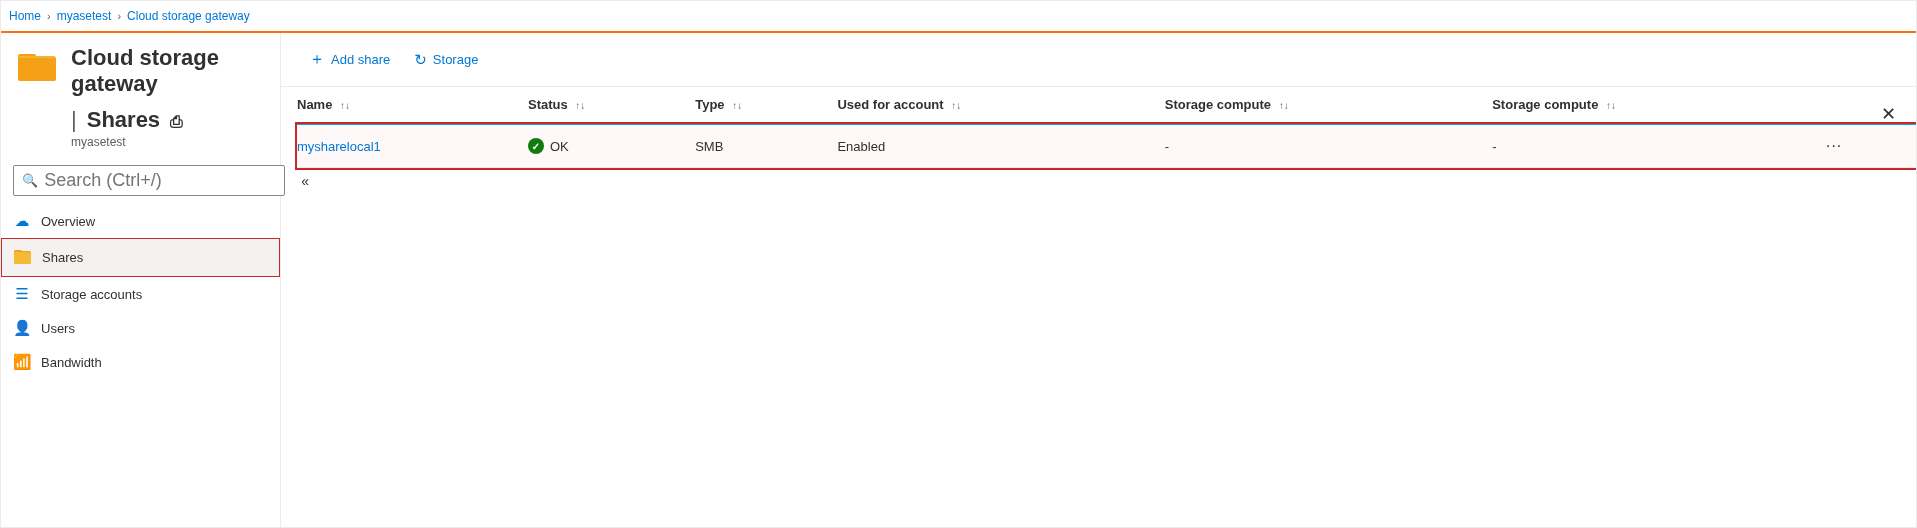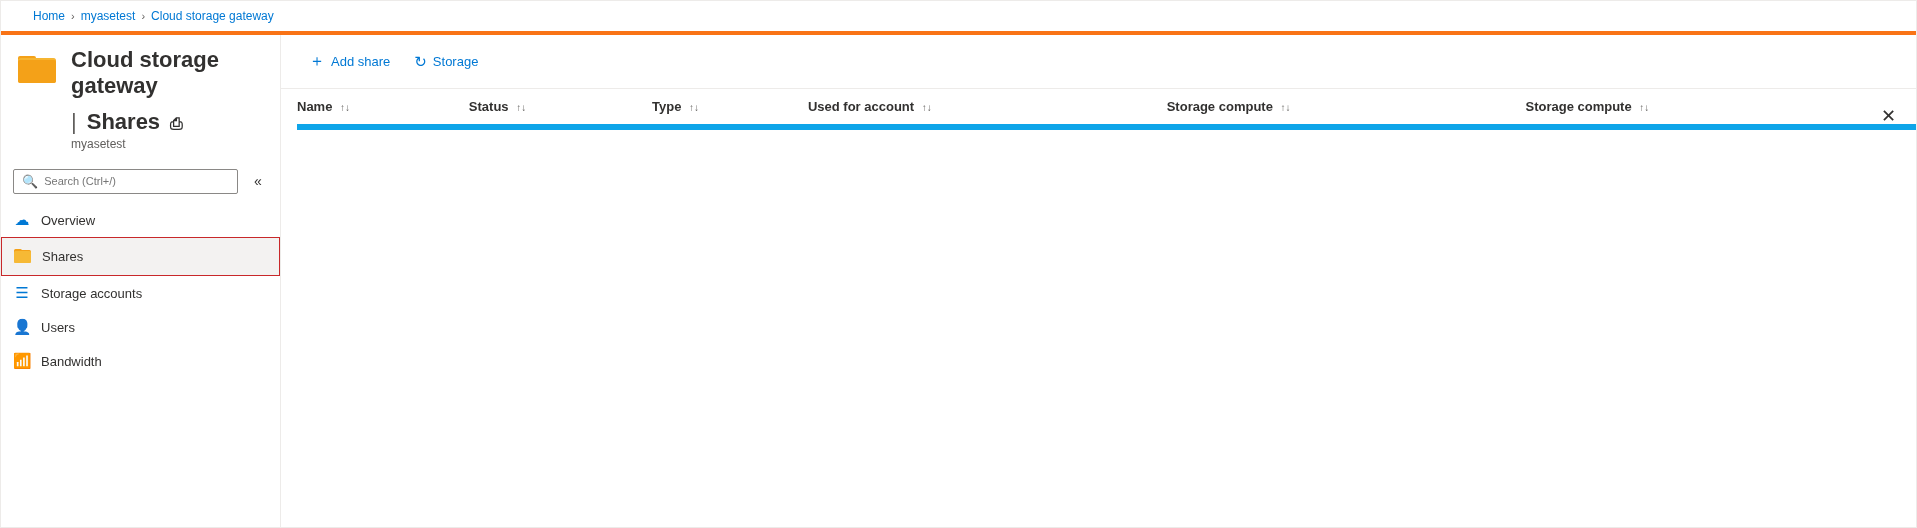--- a/index.html
+++ b/index.html
@@ -13,24 +13,24 @@
       width: 1917px;
       min-height: 528px;
       display: flex;
       flex-direction: column;
       border: 1px solid #edebe9;
     }
     
     .breadcrumb {
       display: flex;
       align-items: center;
-      padding: 8px 32px;
+      padding: 8px 8px;
       gap: 6px;
       font-size: 12px;
-      border-bottom: 4px solid #f97316;
+      border-bottom: 2px solid #f97316;
     }
     .breadcrumb a {
       color: #0078d4;
       text-decoration: none;
       cursor: pointer;
     }
     .breadcrumb-sep { color: #605e5c; font-size: 11px; }
     .breadcrumb-current { color: #0078d4; }
 
     
@@ -95,21 +95,21 @@
       border: 1px solid #8a8886;
       border-radius: 2px;
       padding: 4px 8px;
       flex: 1;
       gap: 6px;
       background: #fff;
     }
     .search-box input {
       border: none;
       outline: none;
-      font-size: 11px;
+      font-size: 18px;
       color: #323130;
       flex: 1;
       background: transparent;
     }
     .collapse-btn {
       width: 28px;
       height: 28px;
       display: flex;
       align-items: center;
       justify-content: center;
@@ -177,21 +177,21 @@
     .table-area {
       flex: 1;
       overflow: auto;
       padding: 0 0 0 16px;
     }
     table {
       width: 100%;
       border-collapse: collapse;
     }
     thead tr {
-      border-bottom: 6px solid #0ea5e9;
+      border-bottom: 3px solid #0ea5e9;
     }
     th {
       text-align: left;
       padding: 10px 12px 10px 0;
       font-size: 13px;
       font-weight: 600;
       color: #323130;
       white-space: nowrap;
       cursor: pointer;
     }
@@ -351,18 +351,32 @@
                 <span class="sort-icons">↑↓</span>
               </th>
               <th>
                 <span>Storage compute</span>
                 <span class="sort-icons">↑↓</span>
               </th>
               <th></th>
             </tr>
           </thead>
           <tbody id="table-body">
+          <tr style="outline: rgb(200, 40, 42) solid 2px; background: rgb(255, 248, 248);">
+                <td style="color: rgb(0, 120, 212); cursor: pointer;">mysharelocal1</td>
+                <td>
+                  <div class="status-ok">
+                    <div class="check-circle"></div>
+                    <span>OK</span>
+                  </div>
+                </td>
+                <td>SMB</td>
+                <td>Enabled</td>
+                <td>-</td>
+                <td>-</td>
+                <td><button class="ellipsis-btn">···</button></td>
+              </tr>
             </tbody>
         </table>
       </div>
     </div>
   </div>
 </div>
 
 </body></html>

